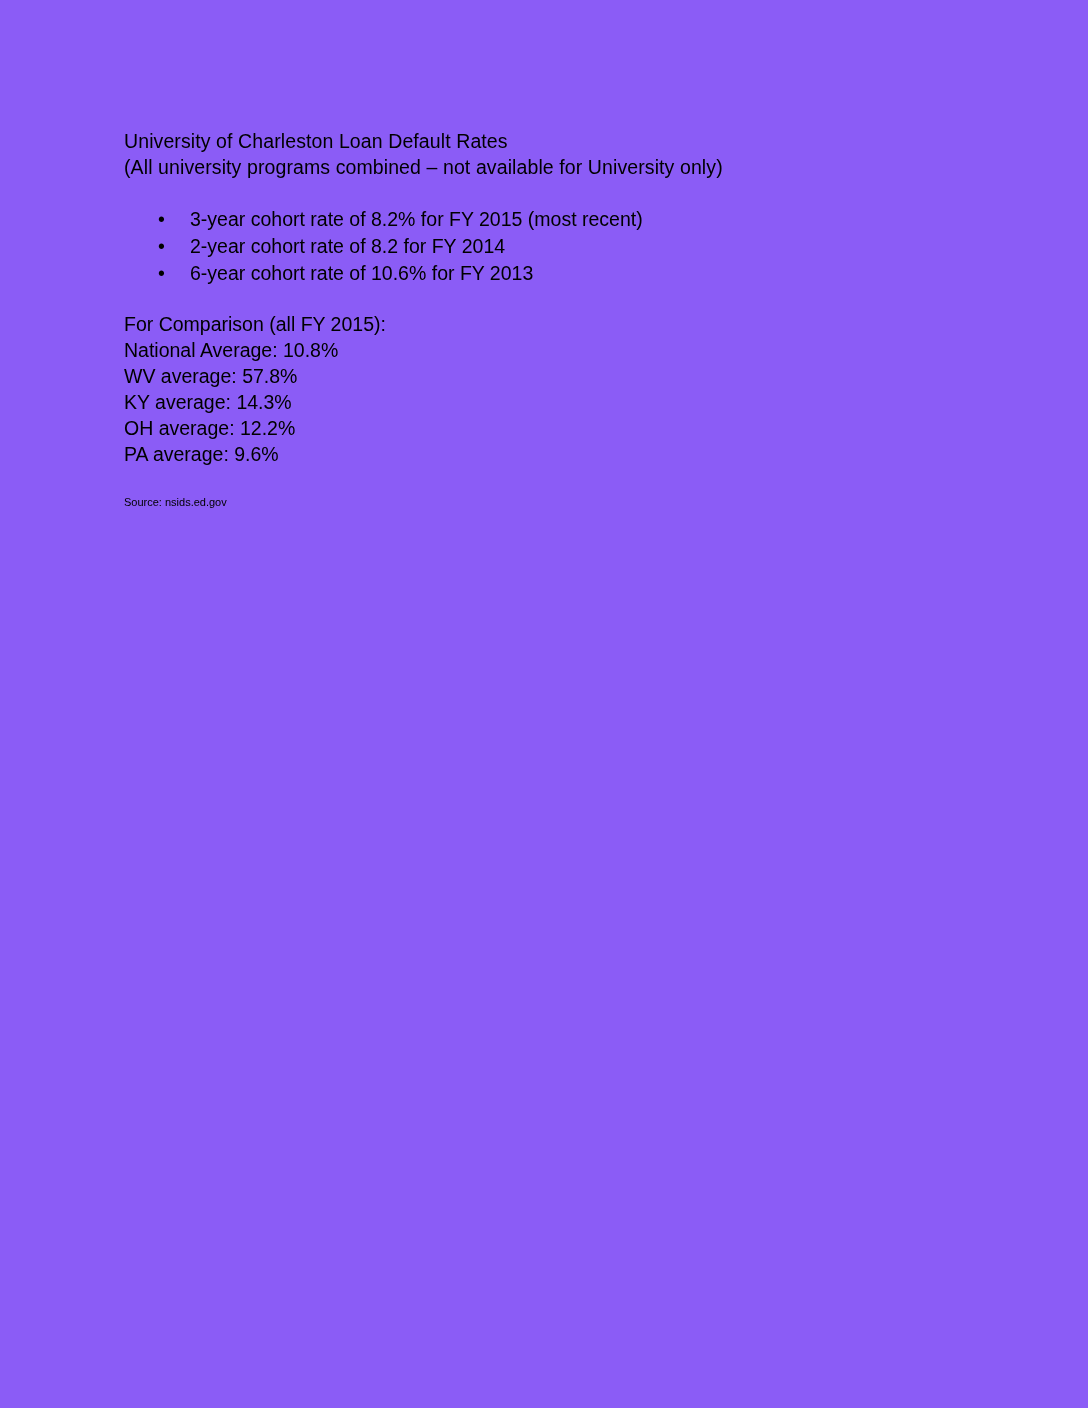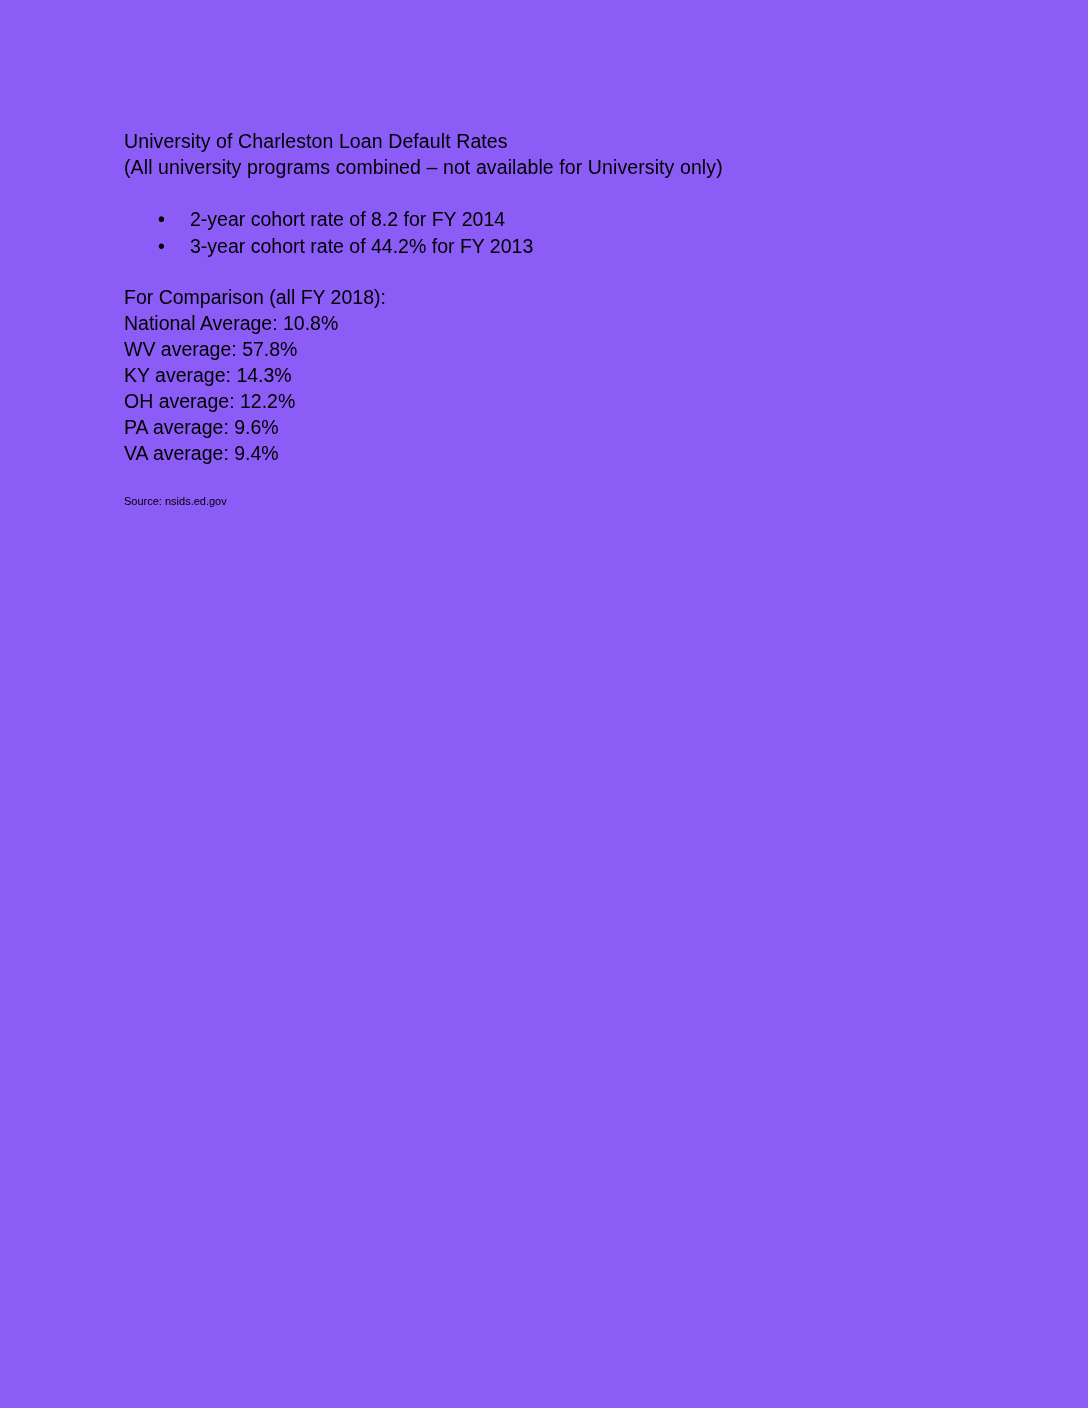--- a/index.html
+++ b/index.html
@@ -75,37 +75,37 @@
 
 <div class="page">
   <div class="content">
 
     <div class="heading-line">University of Charleston Loan Default Rates</div>
     <div class="heading-line">(All university programs combined – not available for University only)</div>
 
     <ul class="bullet-list">
       <li>
         <span class="bullet-dot">•</span>
+        <span>3-year cohort rate of 8.2% for FY 2015 (most recent)</span>
       </li>
       <li>
         <span class="bullet-dot">•</span>
         <span>2-year cohort rate of 8.2 for FY 2014</span>
       </li>
       <li>
         <span class="bullet-dot">•</span>
-        <span>3-year cohort rate of 44.2% for FY 2013</span>
+        <span>6-year cohort rate of 10.6% for FY 2013</span>
       </li>
     </ul>
 
     <div class="comparison">
-      <div class="line">For Comparison (all FY 2018):</div>
+      <div class="line">For Comparison (all FY 2015):</div>
       <div class="line">National Average: 10.8%</div>
       <div class="line">WV average: 57.8%</div>
       <div class="line">KY average: 14.3%</div>
       <div class="line">OH average: 12.2%</div>
       <div class="line">PA average: 9.6%</div>
-      <div class="line">VA average: 9.4%</div>
     </div>
 
     <div class="source">Source: nsids.ed.gov</div>
 
   </div>
 </div>
 
 </body></html>

